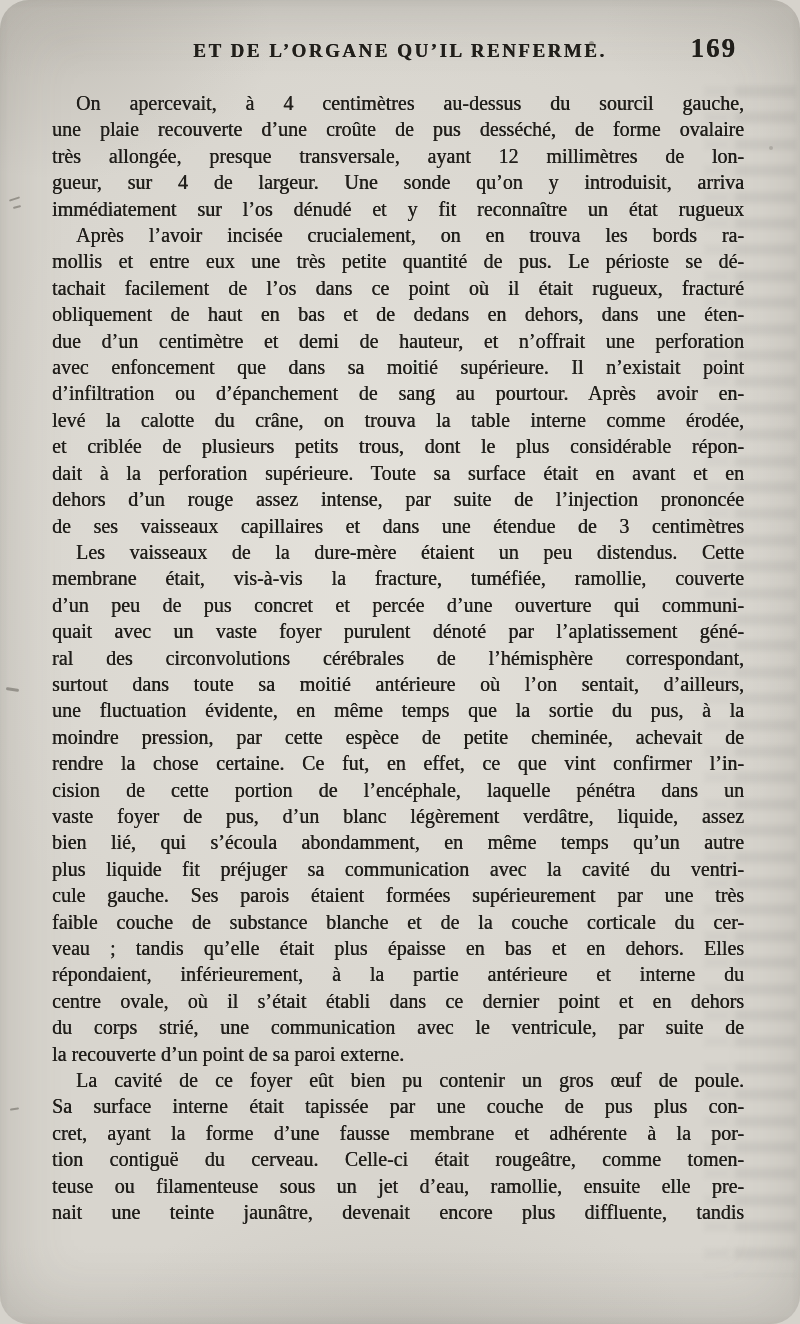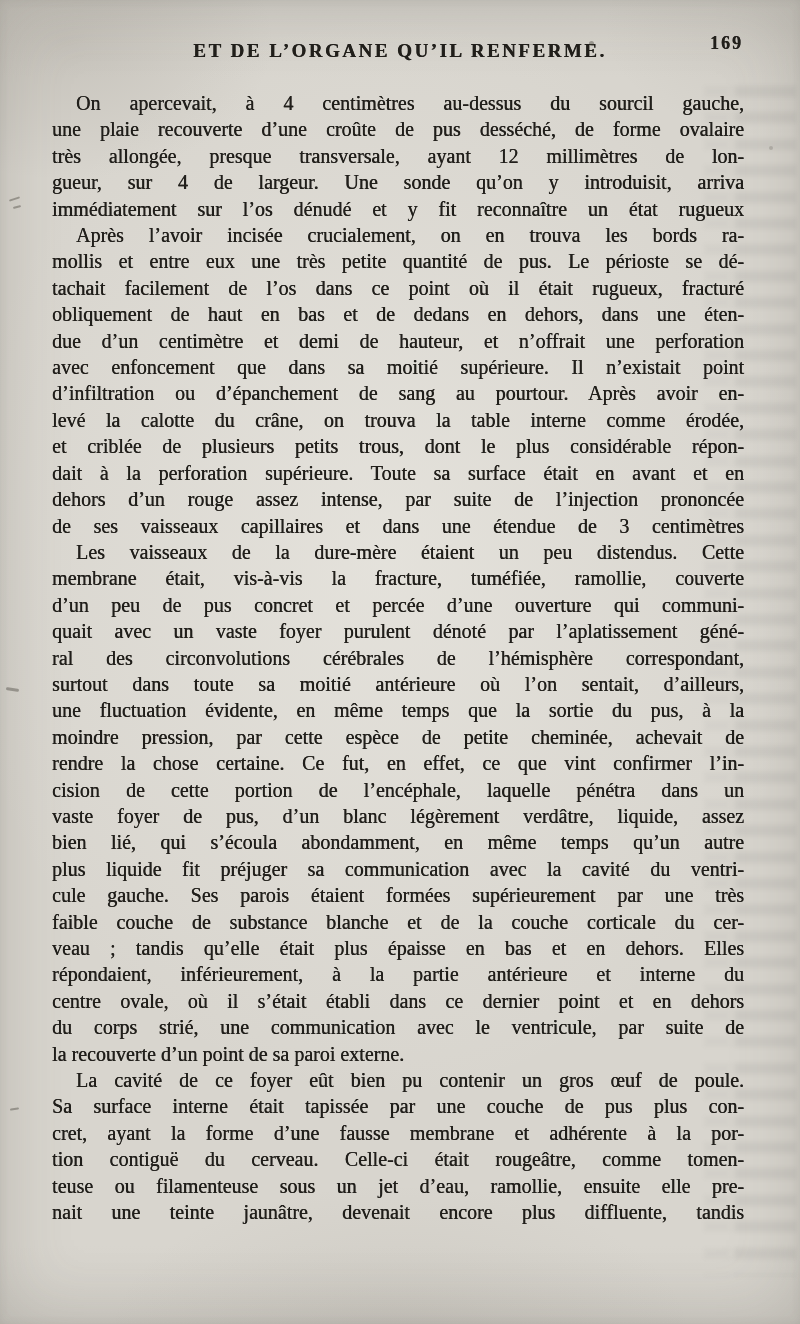--- a/index.html
+++ b/index.html
@@ -13,20 +13,21 @@
     height: 1324px;
     overflow: hidden;
     background:
       radial-gradient(ellipse 620px 780px at 48% 42%, rgba(238,236,230,0.55), rgba(238,236,230,0) 70%),
       radial-gradient(ellipse 300px 200px at 8% 3%, rgba(120,114,104,0.18), rgba(120,114,104,0) 70%),
       radial-gradient(ellipse 260px 160px at 98% 2%, rgba(120,114,104,0.10), rgba(120,114,104,0) 70%),
       radial-gradient(ellipse 420px 220px at 50% 101%, rgba(120,114,104,0.10), rgba(120,114,104,0) 70%),
       linear-gradient(180deg, #d3d0c9 0%, #d8d5ce 6%, #d8d5ce 94%, #d2cfc8 100%);
     font-family: "Liberation Serif", "DejaVu Serif", serif;
     color: #211f1b;
+    border-radius: 29px;
   }
   .page::after {
     content: "";
     position: absolute;
     inset: 0;
     pointer-events: none;
     box-shadow:
       inset 0 0 70px rgba(82,77,68,0.22),
       inset 0 0 10px rgba(82,77,68,0.10);
   }
@@ -61,23 +62,23 @@
     display: inline-block;
     padding-top: 4px;
     font-size: 19px;
     font-weight: 700;
     letter-spacing: 2.5px;
     white-space: nowrap;
     text-shadow: 0.3px 0 0 currentColor;
   }
   .page-number {
     position: absolute;
-    right: 2px;
+    right: 8px;
     top: -3px;
-    font-size: 18px;
+    font-size: 27px;
     font-weight: 700;
     letter-spacing: 2px;
     text-shadow: 0.3px 0 0 currentColor;
   }
   .text-block {
     position: absolute;
     top: 90px;
     left: 52px;
     width: 692px;
   }

